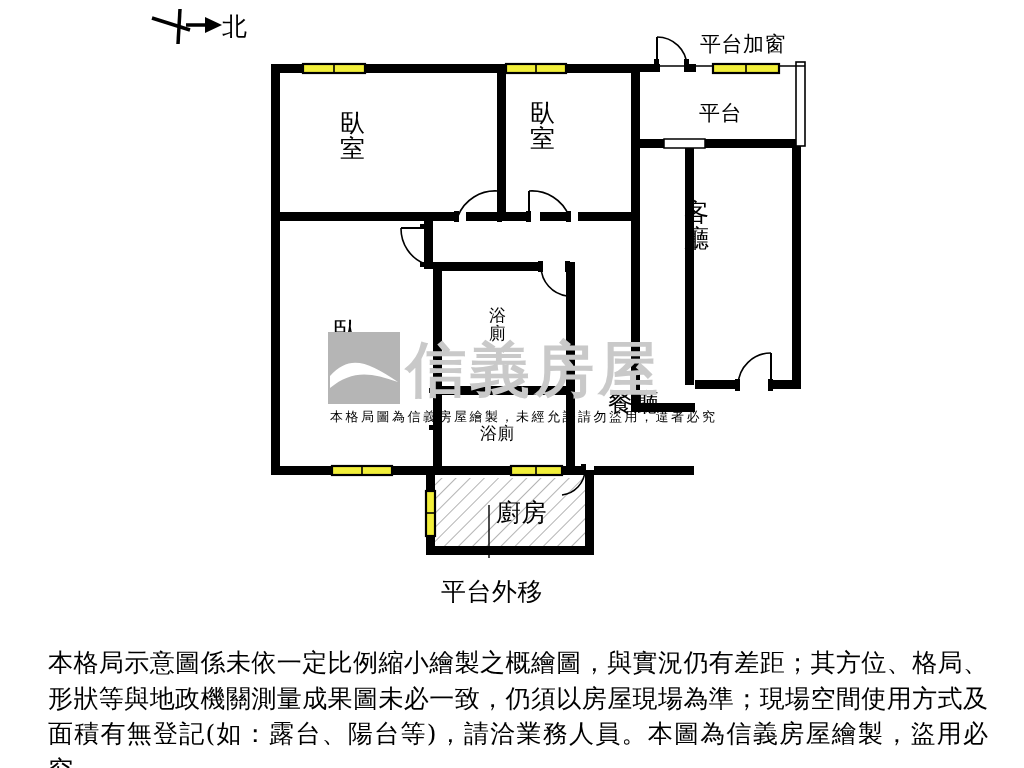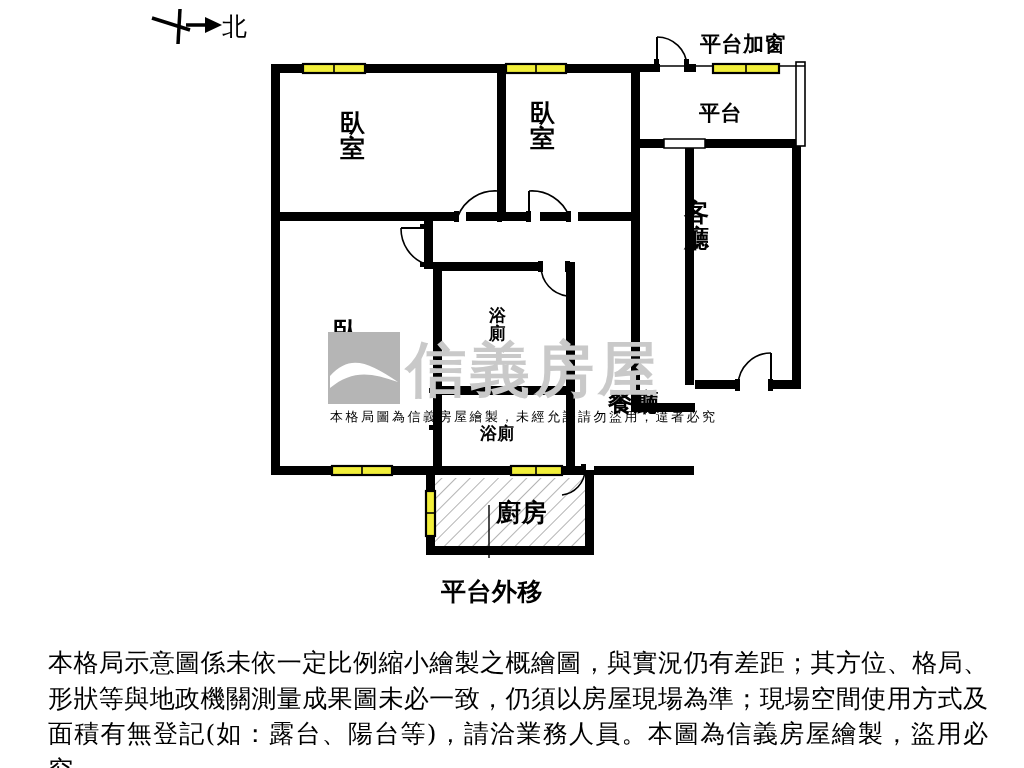--- a/index.html
+++ b/index.html
@@ -25,21 +25,21 @@
     left: 0;
     top: 0;
     width: 1024px;
     height: 620px;
     display: block;
   }
   .room-label {
     position: absolute;
     font-family: "DejaVu Sans", "Liberation Sans", sans-serif;
     color: #000000;
-    font-weight: 700;
+    font-weight: 400;
     line-height: 1.05;
     text-align: center;
     white-space: pre-line;
     letter-spacing: 0.5px;
   }
   .rl-big { font-size: 25px; }
   .rl-mid { font-size: 21px; }
   .rl-small { font-size: 17px; }
   .north-label {
     position: absolute;

